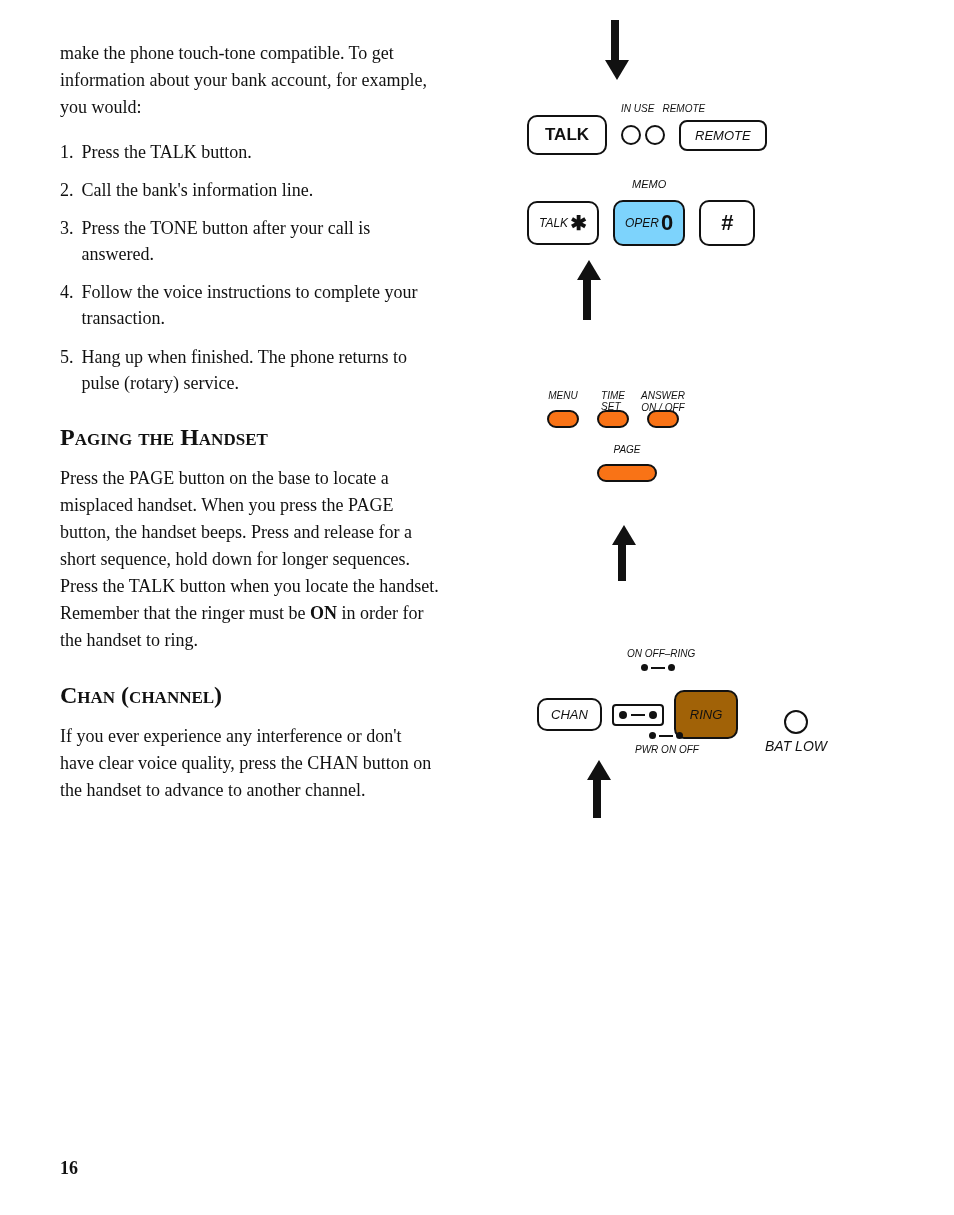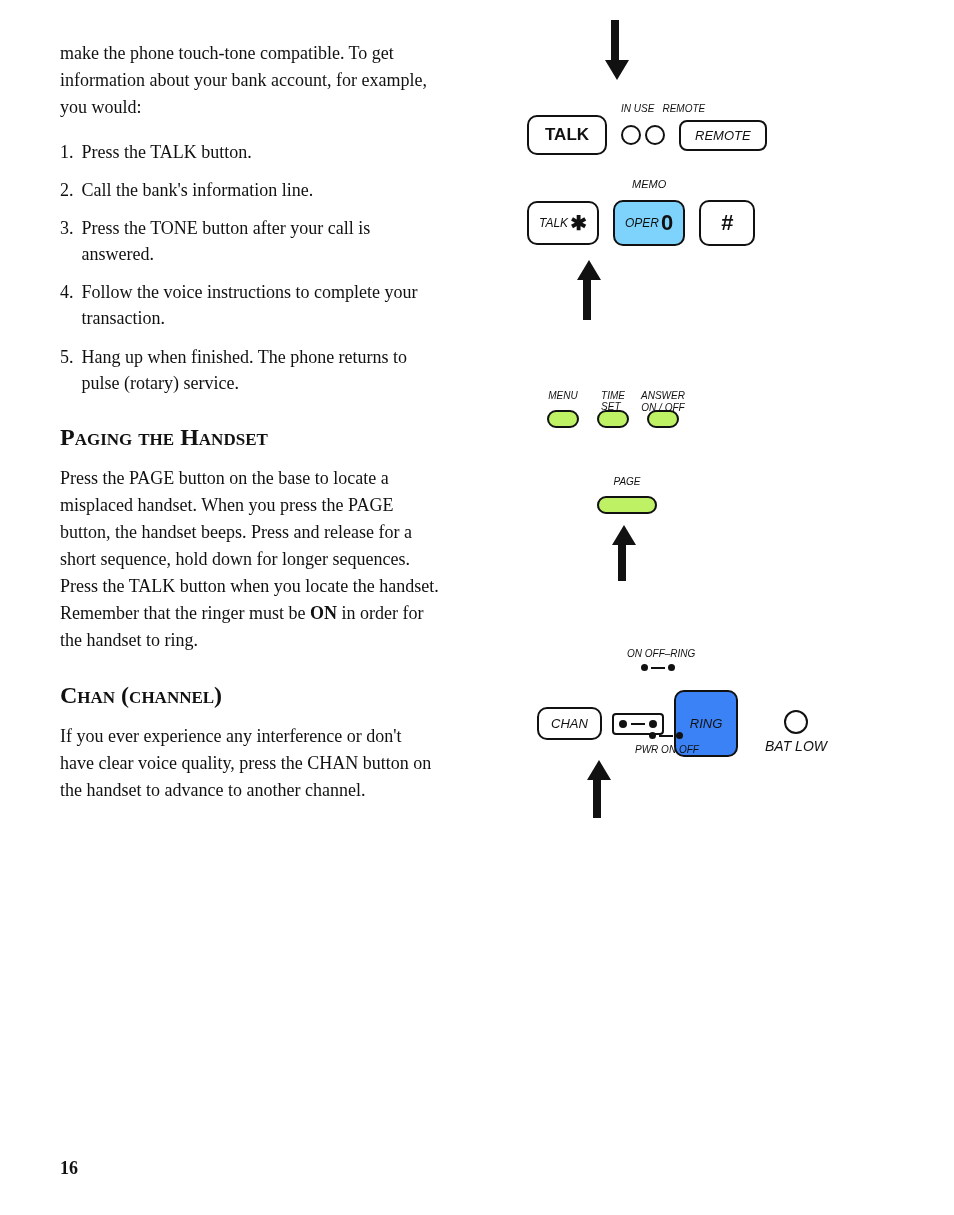--- a/index.html
+++ b/index.html
@@ -295,39 +295,39 @@
       align-items: center;
       gap: 18px;
     }
 
     .btn-rounded-sm {
       border: 2.5px solid #111;
       border-radius: 12px;
       padding: 7px 14px;
       font-size: 14px;
       font-family: Arial, sans-serif;
-      background: #bef264;
+      background: #f97316;
       position: relative;
     }
 
     .btn-label-top {
       position: absolute;
       top: -22px;
       left: 50%;
       transform: translateX(-50%);
       font-size: 10px;
       font-style: italic;
       font-family: Arial, sans-serif;
       white-space: nowrap;
       color: #111;
     }
 
     .row-page-button {
       position: absolute;
-      top: 116px;
+      top: 84px;
       left: 60px;
       display: flex;
       align-items: center;
       gap: 10px;
     }
 
     .arrow-up-page {
       position: absolute;
       top: 145px;
       left: 85px;
@@ -405,25 +405,25 @@
     .slider-dot {
       width: 8px;
       height: 8px;
       border-radius: 50%;
       background: #111;
     }
 
     .btn-ring {
       border: 2.5px solid #111;
       border-radius: 10px;
-      padding: 24px 14px;
+      padding: 15px 14px;
       font-size: 13px;
       font-style: italic;
       font-family: Arial, sans-serif;
-      background: #3b82f6;
+      background: #a16207;
     }
 
     .bat-low-circle {
       width: 24px;
       height: 24px;
       border-radius: 50%;
       border: 2.5px solid #111;
       background: white;
     }
 

